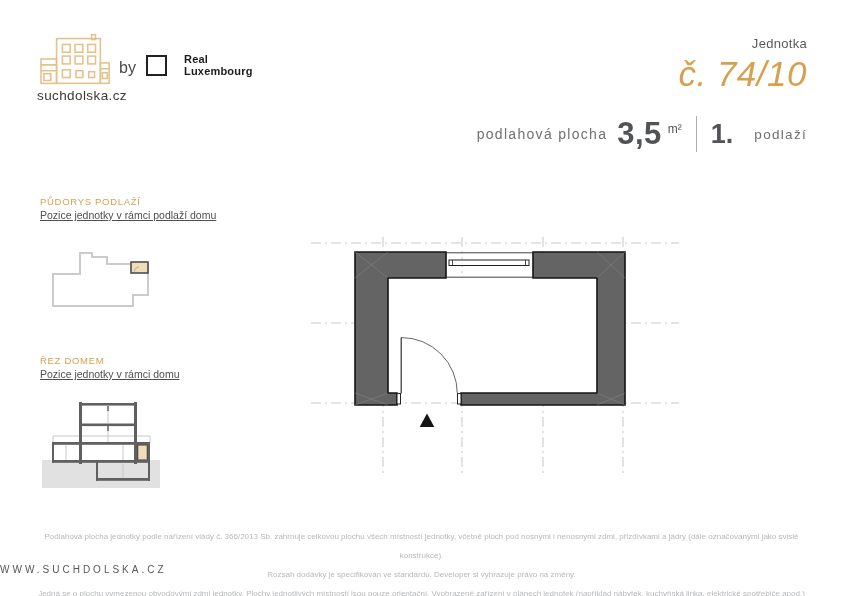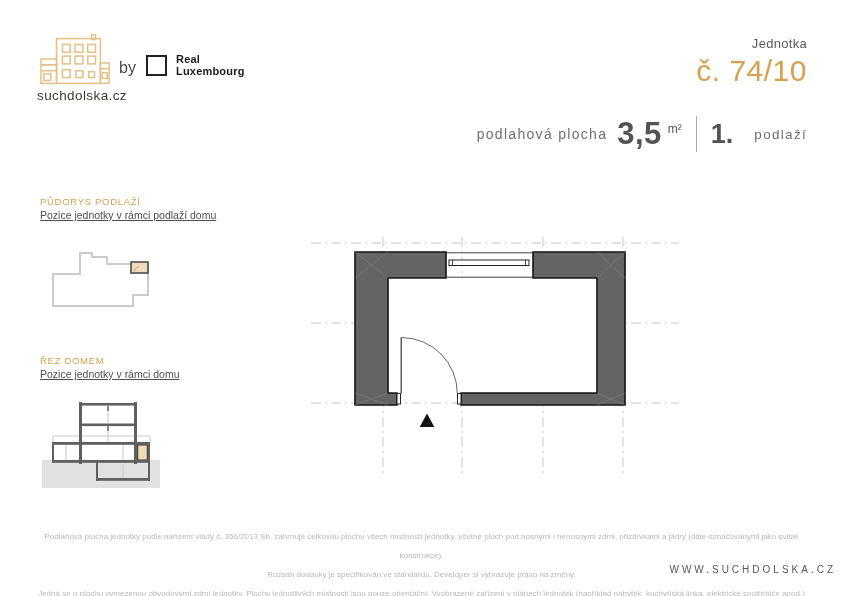--- a/index.html
+++ b/index.html
@@ -4,27 +4,27 @@
 <style>
   html,body{margin:0;padding:0;background:#e9e9e9;font-family:"Liberation Sans",sans-serif;}
   #page{position:relative;width:843px;height:596px;background:#ffffff;overflow:hidden;margin:0 auto;
         -webkit-font-smoothing:antialiased;}
 
   
   .logo-svg{position:absolute;left:40px;top:34px;}
   .logo-stroke{stroke:var(--logo-outline,#e5c18a);fill:none;stroke-width:1.6px;}
   .brand-name{position:absolute;left:37px;top:88px;font-size:13.5px;color:#3e3933;letter-spacing:.4px;}
   .by-label{position:absolute;left:119px;top:59px;font-size:16px;color:#4b4b4b;}
-  .partner{position:absolute;left:146px;top:54px;display:flex;align-items:center;gap:9px;}
+  .partner{position:absolute;left:146px;top:54px;display:flex;align-items:center;gap:17px;}
   .partner-square{width:17px;height:17px;border:2.5px solid #222;}
   .partner-text{font-size:11px;font-weight:700;color:#1b1b1b;line-height:11.5px;letter-spacing:.2px;}
 
   .header-right{position:absolute;right:36px;top:36px;text-align:right;}
   .unit-label{font-size:13px;color:#5b5b5d;letter-spacing:.3px;}
-  .unit-number{font-size:30px;color:var(--accent,#d7a04e);margin-top:3px;letter-spacing:.5px;}
+  .unit-number{font-size:35px;color:var(--accent,#d7a04e);margin-top:3px;letter-spacing:.5px;font-style:italic;}
 
   
   .summary{position:absolute;right:36px;top:116px;display:flex;align-items:center;}
   .sum-label{font-size:14px;letter-spacing:1.3px;color:var(--text-gray,#6f7072);margin-right:10px;}
   .sum-value{font-size:31px;font-weight:700;color:var(--text-dark,#525356);letter-spacing:.5px;}
   .sum-unit{font-size:12px;color:var(--text-dark,#525356);align-self:flex-start;margin:6px 0 0 6px;}
   .sum-divider{width:1px;height:36px;background:#adadad;margin:0 14px;}
   .floor-value{font-size:27px;font-weight:700;color:var(--text-dark,#525356);}
   .floor-label{font-size:13.5px;letter-spacing:1.3px;color:var(--text-gray,#6f7072);margin-left:21px;}
 
@@ -42,21 +42,21 @@
   .corner-x{stroke:#919191;stroke-width:.8;opacity:.5;}
   .thin-face{stroke:#2c2c2c;stroke-width:.9;}
   .unit-hl{fill:var(--unit-highlight,#f1dcba);stroke:#4e4e4e;stroke-width:1.6;}
   .outline-light{stroke:#cbcbcb;stroke-width:2;fill:#ffffff;}
   .sec-dark{fill:#606060;}
   .sec-light{stroke:#c8c8c8;stroke-width:1;fill:none;}
 
   
   .disclaimer{position:absolute;left:30px;right:30px;top:527px;text-align:center;
               font-size:8px;line-height:19px;color:var(--text-light,#b7b8ba);}
-  .website{position:absolute;left:0;right:7px;top:564px;text-align:right;font-size:10px;
+  .website{position:absolute;left:0;right:0;top:564px;text-align:left;font-size:10px;
            letter-spacing:3px;color:#55575a;font-weight:500;}
 </style>
 </head>
 <body>
 
 <div id="page">
 
   <svg class="logo-svg" width="74" height="52" viewBox="0 0 76 52">
     <g class="logo-stroke">
       <rect x="53" y="0" width="4" height="5"></rect>

